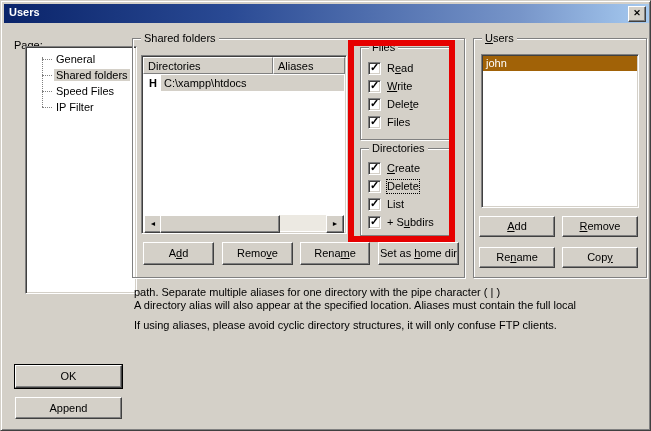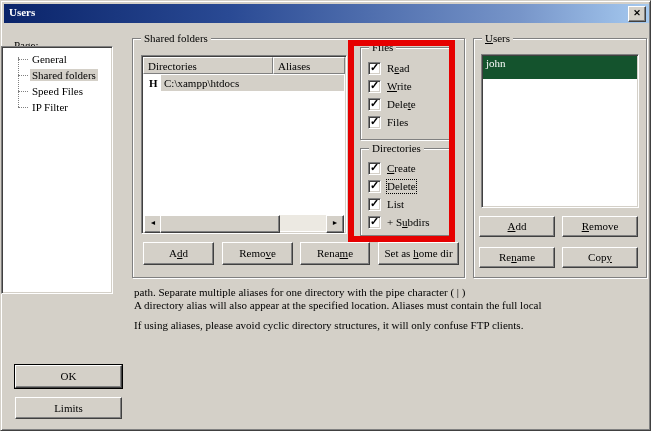--- a/index.html
+++ b/index.html
@@ -1,18 +1,18 @@
 <!DOCTYPE html>
 <html><head>
 <meta charset="utf-8">
 <style>
   html,body { margin:0; padding:0; background:#777; }
   .stage {
     position:relative; width:651px; height:431px; overflow:hidden;
-    font-family:Liberation Serif, serif; font-size:11px; color:#000;
+    font-family:Liberation Sans, sans-serif; font-size:11px; color:#000;
     background:#d4d0c8;
     border:1px solid; border-color:#d4d0c8 #404040 #404040 #d4d0c8;
     box-shadow: inset 1px 1px 0 #ffffff, inset -1px -1px 0 #808080;
     box-sizing:border-box;
   }
   .abs { position:absolute; }
   
   .raised {
     background:#d4d0c8;
     border:1px solid; border-color:#ffffff #404040 #404040 #ffffff;
@@ -38,21 +38,21 @@
   .titlebar {
     left:3px; top:3px; width:645px; height:19px;
     background:linear-gradient(90deg,#0a246a 0%,#2a4a94 35%,#7795c9 80%,#a6caf0 100%);
   }
   .title-text { position:absolute; left:5px; top:2px; color:#ffffff; font-weight:bold; }
   .close-btn {
     position:absolute; right:3px; top:2px; width:16px; height:14px;
     font-size:9px; font-weight:bold; line-height:12px; text-align:center;
   }
   
-  .page-list { left:0; top:45px; width:110px; height:246px; }
+  .page-list { left:24px; top:45px; width:110px; height:246px; }
   .tree { position:relative; padding-top:4px; }
   .tree:before { content:''; position:absolute; left:16px; top:10px; height:50px; border-left:1px dotted #808080; }
   .tree-item { position:relative; height:16px; line-height:16px; padding-left:28px; white-space:nowrap; }
   .tree-item:before { content:''; position:absolute; left:16px; top:8px; width:10px; border-top:1px dotted #808080; }
   .tree-item .lbl { padding:0 2px; }
   .tree-item.selected .lbl { background:#d4d0c8; }
   
   .sf-list { left:140px; top:54px; width:204px; height:177px; }
   .lv-header { position:absolute; left:1px; top:1px; right:1px; height:17px; display:flex; }
   .lv-col {
@@ -73,21 +73,21 @@
     width:13px; height:13px; background:#ffffff; box-sizing:border-box;
     border:1px solid; border-color:#808080 #ffffff #ffffff #808080;
     box-shadow: inset 1px 1px 0 #404040, inset -1px -1px 0 #d4d0c8;
     position:relative;
   }
   .tick { position:absolute; left:1px; top:-2px; font-size:11px; font-weight:bold; }
   .cb-label { margin-left:6px; white-space:nowrap; line-height:13px; }
   .focus-rect { outline:1px dotted #000000; }
   
   .u-list { left:480px; top:53px; width:156px; height:152px; }
-  .u-row { height:23px; line-height:15px; padding-left:3px; background:#14532d; color:#ffffff; margin:1px; }
+  .u-row { height:15px; line-height:15px; padding-left:3px; background:#a16207; color:#ffffff; margin:1px; }
   
   .notes { left:133px; top:285px; width:500px; line-height:13px; }
   .notes .para + .para { margin-top:7px; }
   .notes div { white-space:nowrap; }
   
   .annotation {
     left:347px; top:39px; width:107px; height:202px;
     border:6px solid #e60000; box-sizing:border-box; z-index:30; pointer-events:none;
   }
 </style>
@@ -228,18 +228,18 @@
     <span class="cap"><span>Re</span><span class="mn">n</span><span>ame</span></span>
   </div>
   <div class="abs btn raised" style="left:561px;top:246px;width:76px;height:21px;line-height:19px;">
     <span class="cap"><span>Cop</span><span class="mn">y</span><span></span></span>
   </div>
 
   <div class="abs btn raised btn-default" style="left:14px;top:364px;width:107px;height:23px;line-height:21px;">
     <span class="cap">OK</span>
   </div>
   <div class="abs btn raised" style="left:14px;top:396px;width:107px;height:22px;line-height:20px;">
-    <span class="cap">Limits</span>
+    <span class="cap">Append</span>
   </div>
 
   <div class="abs annotation"></div>
 
 </div>
 
 </body></html>

